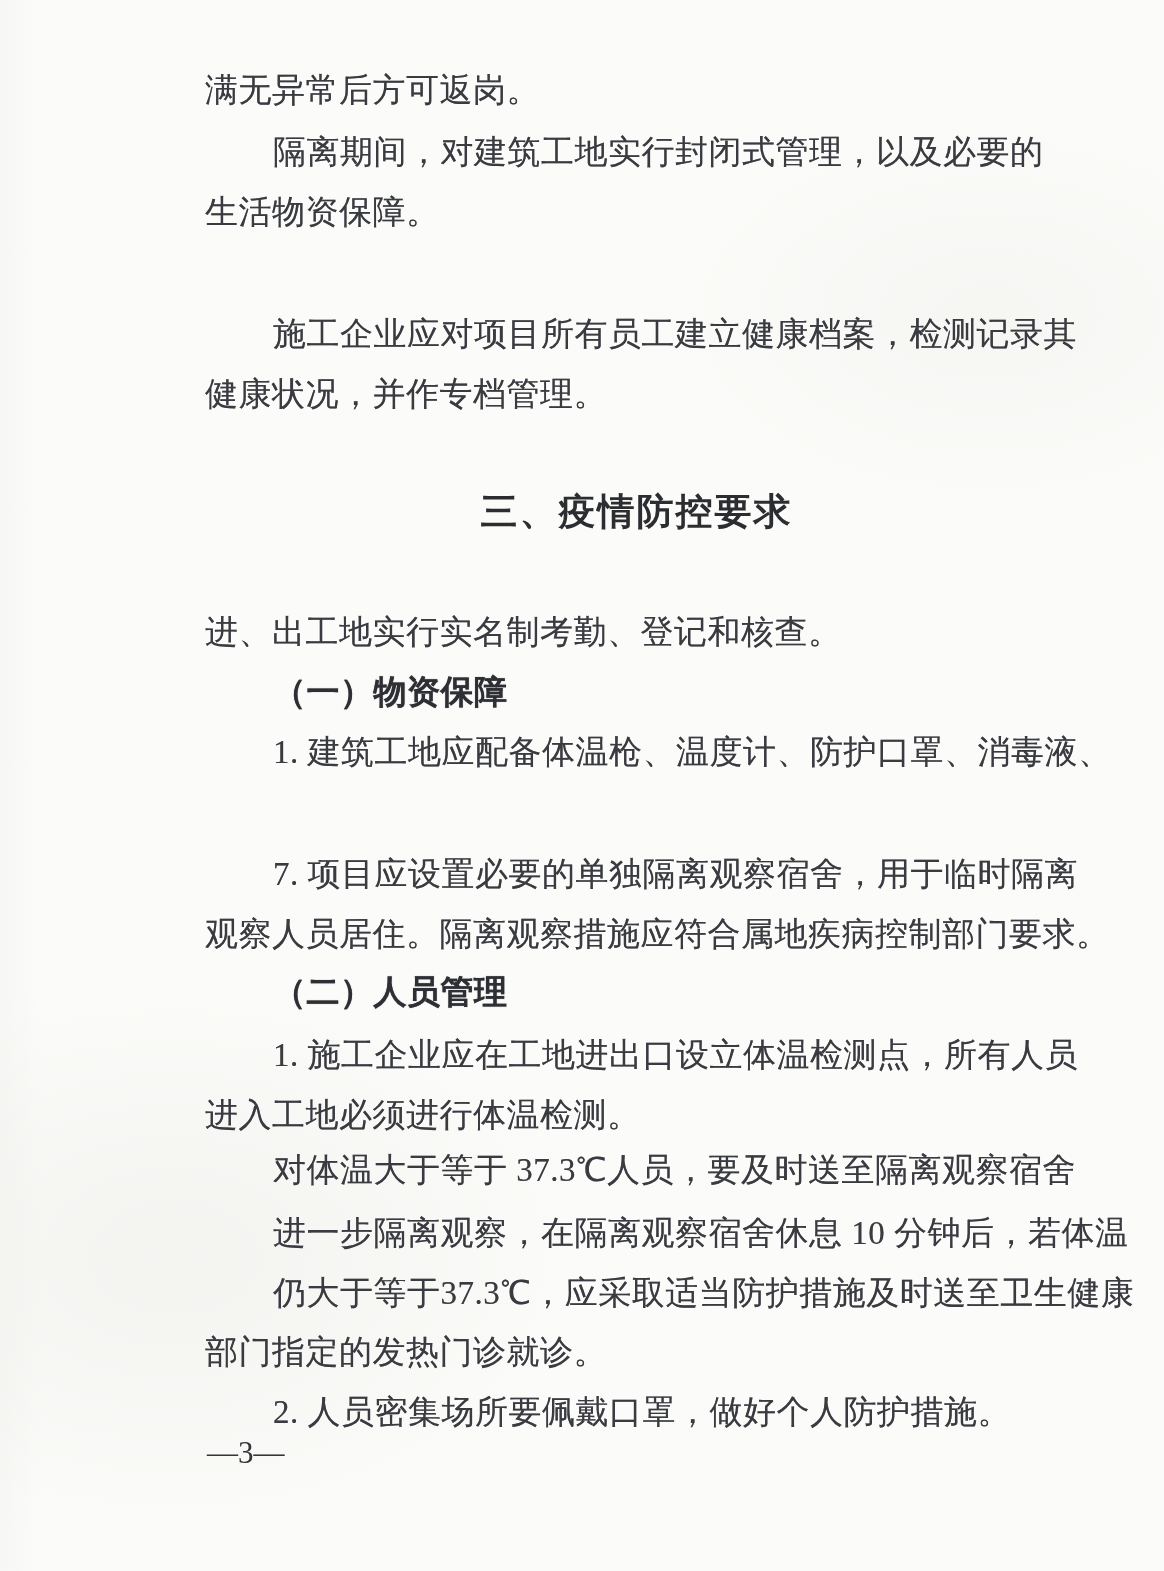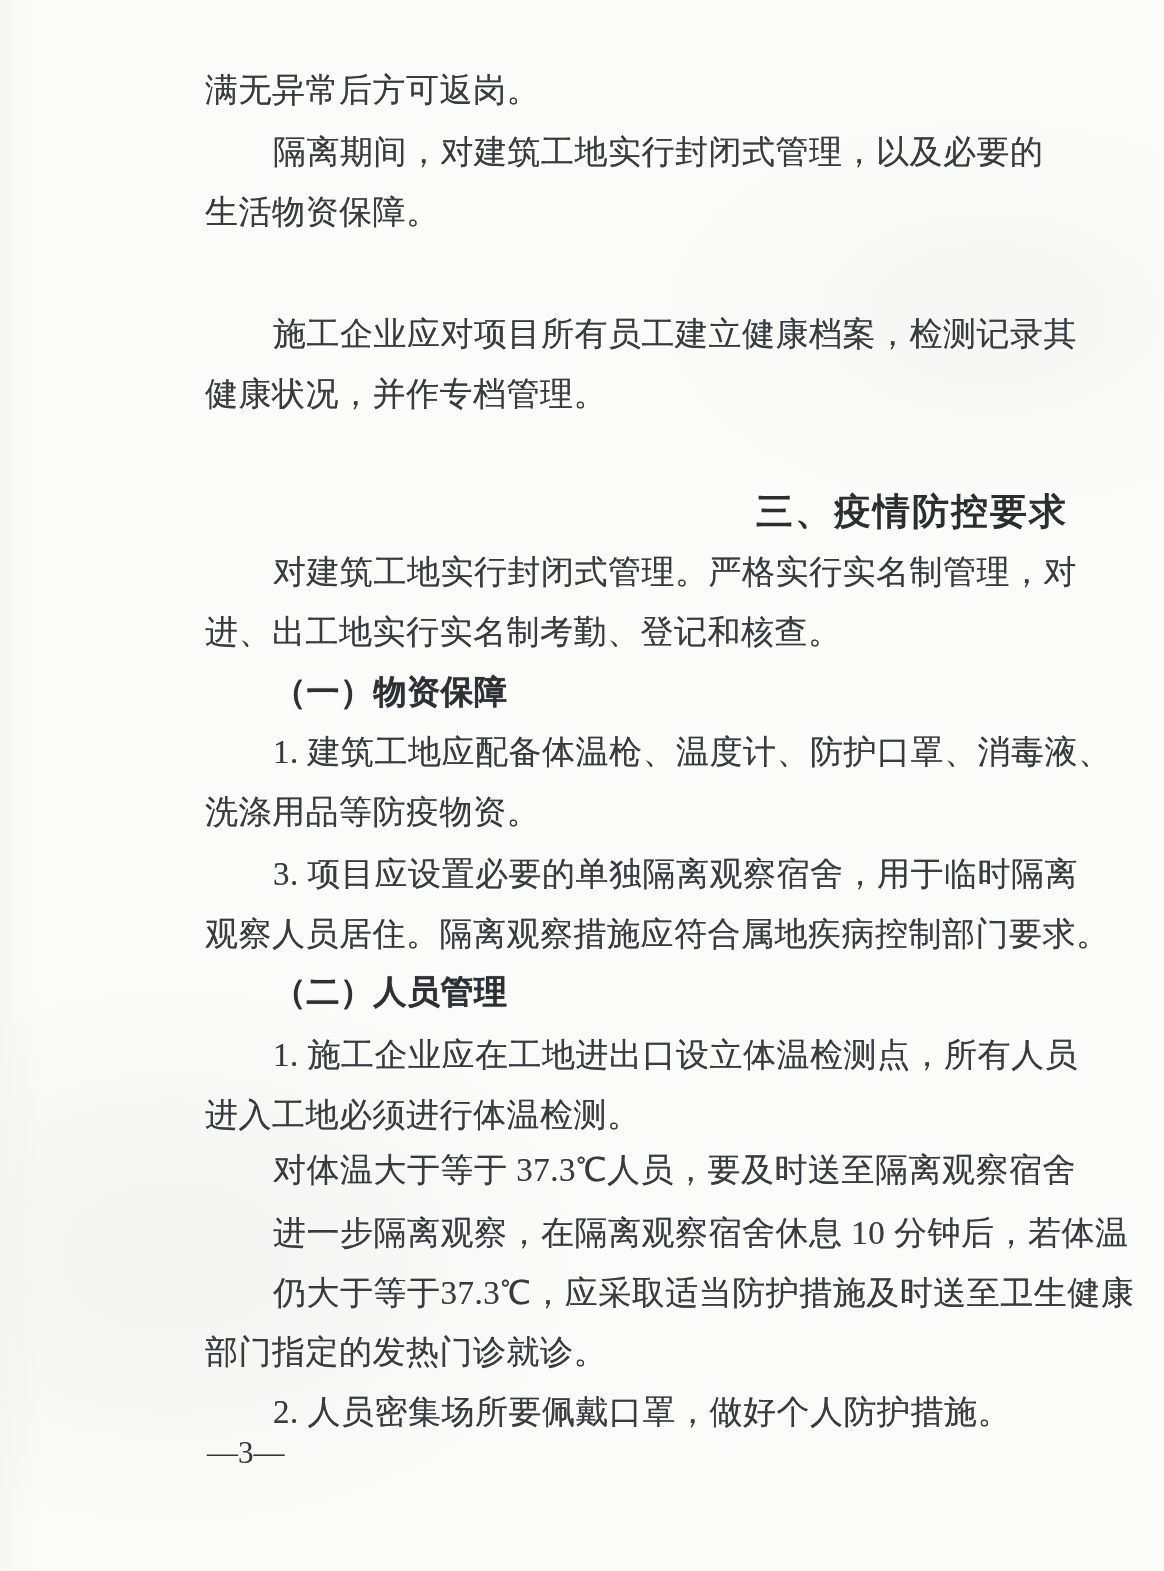--- a/index.html
+++ b/index.html
@@ -40,21 +40,21 @@
   }
   .subheading {
     font-weight: 700;
     color: #2e2f34;
     text-shadow: 0 0 0.8px rgba(40,41,46,0.8);
   }
   .main-heading {
     position: absolute;
     left: 205px;
     width: 863px;
-    text-align: right;
+    text-align: center;
     font-family: "Liberation Sans", sans-serif;
     font-size: 37px;
     font-weight: 700;
     letter-spacing: 2px;
     color: #2c2d31;
     white-space: nowrap;
   }
   .page-number {
     position: absolute;
     left: 207px;
@@ -70,26 +70,24 @@
 <div class="page">
 
   <div class="textline" style="top:70px">满无异常后方可返岗。</div>
   <div class="textline indent" style="top:132px">隔离期间，对建筑工地实行封闭式管理，以及必要的</div>
   <div class="textline" style="top:192px">生活物资保障。</div>
   <div class="textline indent" style="top:314px">施工企业应对项目所有员工建立健康档案，检测记录其</div>
   <div class="textline" style="top:374px">健康状况，并作专档管理。</div>
 
   <div class="main-heading" style="top:487px">三、疫情防控要求</div>
 
-  <div class="textline indent" style="top:552px">对建筑工地实行封闭式管理。严格实行实名制管理，对</div>
   <div class="textline" style="top:612px">进、出工地实行实名制考勤、登记和核查。</div>
   <div class="textline indent subheading" style="top:672px">（一）物资保障</div>
   <div class="textline indent" style="top:732px">1. 建筑工地应配备体温枪、温度计、防护口罩、消毒液、</div>
-  <div class="textline" style="top:792px">洗涤用品等防疫物资。</div>
-  <div class="textline indent" style="top:854px">3. 项目应设置必要的单独隔离观察宿舍，用于临时隔离</div>
+  <div class="textline indent" style="top:854px">7. 项目应设置必要的单独隔离观察宿舍，用于临时隔离</div>
   <div class="textline" style="top:914px">观察人员居住。隔离观察措施应符合属地疾病控制部门要求。</div>
   <div class="textline indent subheading" style="top:972px">（二）人员管理</div>
   <div class="textline indent" style="top:1035px">1. 施工企业应在工地进出口设立体温检测点，所有人员</div>
   <div class="textline" style="top:1095px">进入工地必须进行体温检测。</div>
   <div class="textline indent" style="top:1150px">对体温大于等于 37.3℃人员，要及时送至隔离观察宿舍</div>
   <div class="textline indent" style="top:1213px">进一步隔离观察，在隔离观察宿舍休息 10 分钟后，若体温</div>
   <div class="textline indent" style="top:1273px">仍大于等于37.3℃，应采取适当防护措施及时送至卫生健康</div>
   <div class="textline" style="top:1332px">部门指定的发热门诊就诊。</div>
   <div class="textline indent" style="top:1392px">2. 人员密集场所要佩戴口罩，做好个人防护措施。</div>
 

